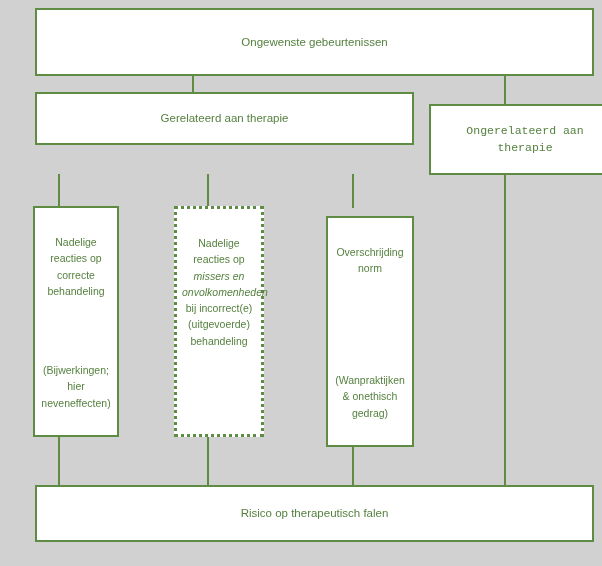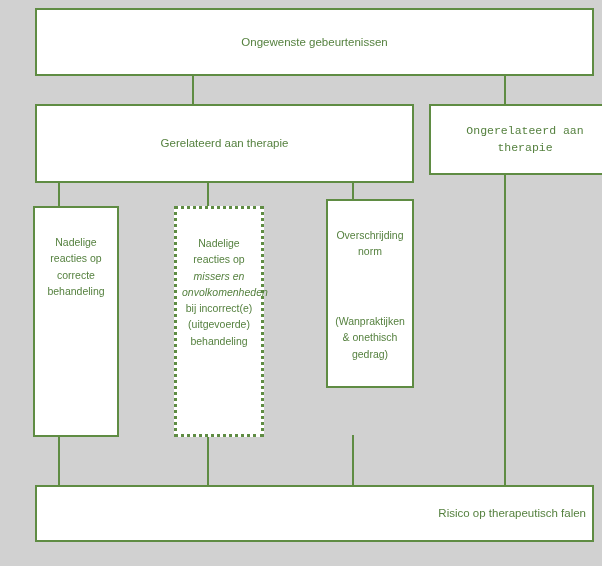--- a/index.html
+++ b/index.html
@@ -92,38 +92,39 @@
   <div class="connector v-line" style="left:58px; top:435px; height:51px;"></div>
   <div class="connector v-line" style="left:207px; top:435px; height:51px;"></div>
   <div class="connector v-line" style="left:352px; top:435px; height:51px;"></div>
 
   <div class="connector v-line" style="left:504px; top:174px; height:312px;"></div>
 
   <div class="box" style="left:19px; top:8px; width:559px; height:68px;">
     <span class="box-label">Ongewenste gebeurtenissen</span>
   </div>
 
-  <div class="box" style="left:19px; top:104px; width:379px; height:79px;">
+  <div class="box" style="left:19px; top:92px; width:379px; height:53px;">
     <span class="box-label">Gerelateerd aan therapie</span>
   </div>
 
   <div class="box" style="left:413px; top:104px; width:192px; height:71px;font-family:Liberation Mono, monospace;">
     <span class="box-label">Ongerelateerd aan therapie</span>
   </div>
 
   <div class="box leaf" style="left:17px; top:206px; width:86px; height:231px;">
     <div class="title">Nadelige reacties op correcte behandeling</div>
+    <div class="sub">(Bijwerkingen; hier neveneffecten)</div>
   </div>
 
   <div class="box leaf dotted" style="left:158px; top:206px; width:90px; height:231px;">
     <div class="title" id="leaf2title"><span>Nadelige reacties op </span><em>missers en onvolkomenheden</em><span> bij incorrect(e) (uitgevoerde) behandeling</span></div>
   </div>
 
-  <div class="box leaf" style="left:310px; top:199px; width:88px; height:189px;">
+  <div class="box leaf" style="left:310px; top:216px; width:88px; height:231px;">
     <div class="title">Overschrijding norm</div>
     <div class="sub">(Wanpraktijken &amp; onethisch gedrag)</div>
   </div>
 
-  <div class="box" style="left:19px; top:485px; width:559px; height:57px;justify-content:flex-end;">
+  <div class="box" style="left:19px; top:485px; width:559px; height:57px;">
     <span class="box-label">Risico op therapeutisch falen</span>
   </div>
 
 </div>
 
 </body></html>

